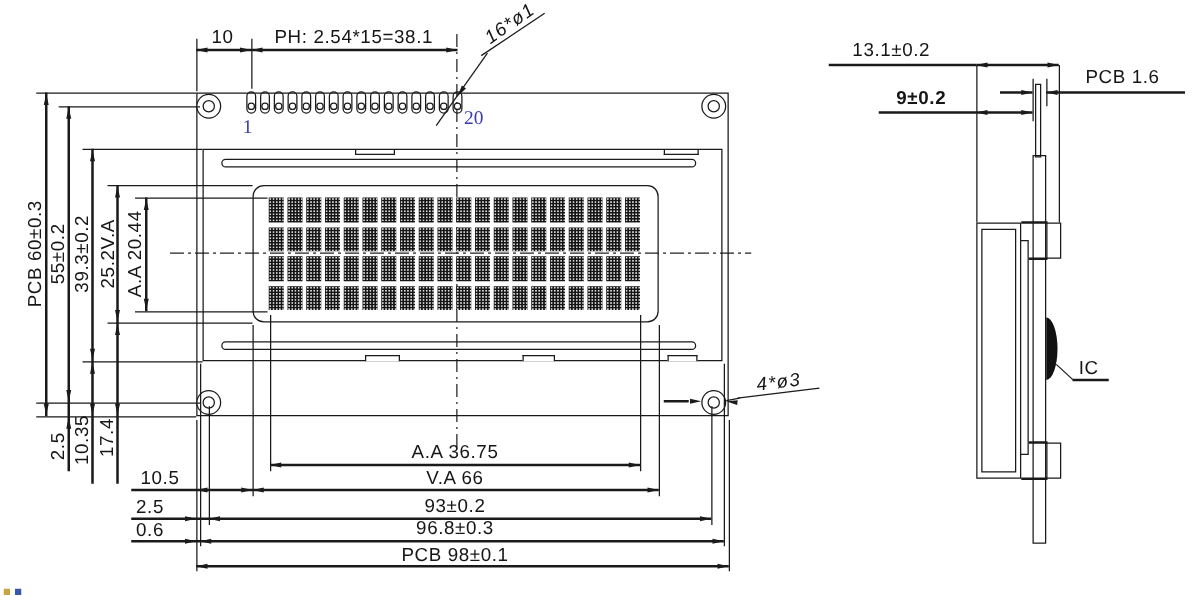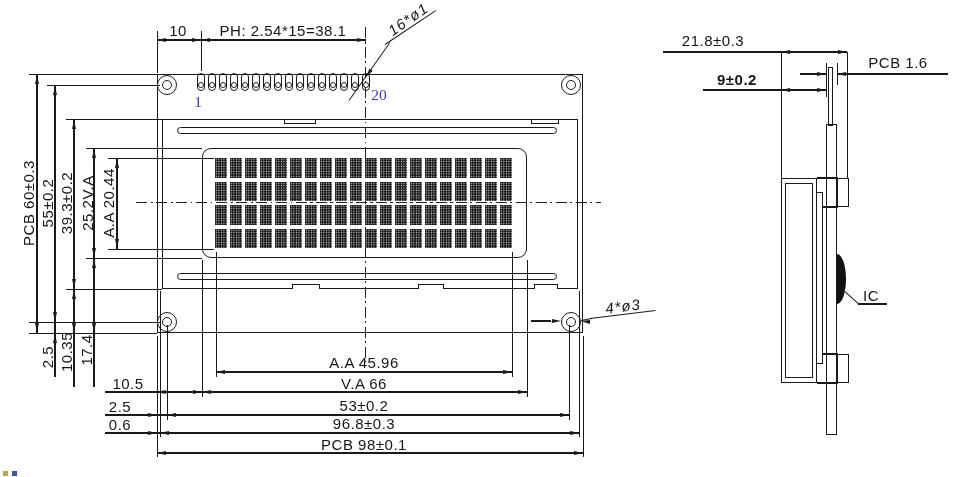--- a/index.html
+++ b/index.html
@@ -233,23 +233,23 @@
       <div class="arrow" style="left: 148px; top: 412.7px; transform-origin: 100% 50%; transform: rotate(0deg);"></div>
       <div class="arrow" style="left: 158px; top: 412.7px; transform-origin: 100% 50%; transform: rotate(180deg);"></div>
       <div class="arrow" style="left: 560px; top: 412.7px; transform-origin: 100% 50%; transform: rotate(0deg);"></div>
       <div class="ln" style="left: 105px; top: 432.45px; width: 474px; height: 1.1px;"></div>
       <div class="arrow" style="left: 148px; top: 430.7px; transform-origin: 100% 50%; transform: rotate(0deg);"></div>
       <div class="arrow" style="left: 151px; top: 430.7px; transform-origin: 100% 50%; transform: rotate(180deg);"></div>
       <div class="arrow" style="left: 570px; top: 430.7px; transform-origin: 100% 50%; transform: rotate(0deg);"></div>
       <div class="ln" style="left: 157px; top: 452.45px; width: 426px; height: 1.1px;"></div>
       <div class="arrow" style="left: 148px; top: 450.7px; transform-origin: 100% 50%; transform: rotate(180deg);"></div>
       <div class="arrow" style="left: 574px; top: 450.7px; transform-origin: 100% 50%; transform: rotate(0deg);"></div>
-      <span class="lbl" style="left: 364px; top: 362px; transform: translate(-50%, -50%) rotate(0deg);">A.A 45.96</span>
+      <span class="lbl" style="left: 364px; top: 362px; transform: translate(-50%, -50%) rotate(0deg);">A.A 36.75</span>
       <span class="lbl" style="left: 364px; top: 383px; transform: translate(-50%, -50%) rotate(0deg);">V.A 66</span>
-      <span class="lbl" style="left: 364px; top: 405px; transform: translate(-50%, -50%) rotate(0deg);">53±0.2</span>
+      <span class="lbl" style="left: 364px; top: 405px; transform: translate(-50%, -50%) rotate(0deg);">93±0.2</span>
       <span class="lbl" style="left: 364px; top: 423px; transform: translate(-50%, -50%) rotate(0deg);">96.8±0.3</span>
       <span class="lbl" style="left: 364px; top: 444px; transform: translate(-50%, -50%) rotate(0deg);">PCB 98±0.1</span>
       <span class="lbl" style="left: 128px; top: 383px; transform: translate(-50%, -50%) rotate(0deg);">10.5</span>
       <span class="lbl" style="left: 120px; top: 406px; transform: translate(-50%, -50%) rotate(0deg);">2.5</span>
       <span class="lbl" style="left: 120px; top: 424px; transform: translate(-50%, -50%) rotate(0deg);">0.6</span>
       <div class="ln" style="left: 531px; top: 320.45px; width: 20px; height: 1.1px;"></div>
       <div class="arrow" style="left: 552px; top: 318.7px; transform-origin: 100% 50%; transform: rotate(0deg);"></div>
       <div class="arrow" style="left: 572px; top: 318.7px; transform-origin: 100% 50%; transform: rotate(187deg);"></div>
       <div class="ln" style="left: 581px; top: 320.45px; width: 11.1803px; height: 1.1px; transform-origin: 0px 50%; transform: rotate(-10.3048deg);"></div>
       <div class="ln" style="left: 590px; top: 318.45px; width: 66.4831px; height: 1.1px; transform-origin: 0px 50%; transform: rotate(-6.91123deg);"></div>
@@ -272,21 +272,21 @@
       <div class="ln" style="left: 858px; top: 303.45px; width: 29px; height: 1.1px;"></div>
       <span class="lbl" style="left: 871px; top: 295px; transform: translate(-50%, -50%) rotate(0deg);">IC</span>
       <div class="ln" style="left: 780.5px; top: 52px; width: 1px; height: 126px;"></div>
       <div class="ln" style="left: 846.5px; top: 52px; width: 1px; height: 126px;"></div>
       <div class="ln" style="left: 825.5px; top: 63px; width: 1px; height: 34px;"></div>
       <div class="ln" style="left: 836.5px; top: 63px; width: 1px; height: 22px;"></div>
       <div class="ln" style="left: 663px; top: 51.45px; width: 118px; height: 1.1px;"></div>
       <div class="ln" style="left: 781px; top: 51.45px; width: 66px; height: 1.1px;"></div>
       <div class="arrow" style="left: 772px; top: 49.7px; transform-origin: 100% 50%; transform: rotate(180deg);"></div>
       <div class="arrow" style="left: 838px; top: 49.7px; transform-origin: 100% 50%; transform: rotate(0deg);"></div>
-      <span class="lbl" style="left: 713px; top: 40px; transform: translate(-50%, -50%) rotate(0deg);">21.8±0.3</span>
+      <span class="lbl" style="left: 713px; top: 40px; transform: translate(-50%, -50%) rotate(0deg);">13.1±0.2</span>
       <div class="ln" style="left: 800px; top: 73.45px; width: 26px; height: 1.1px;"></div>
       <div class="ln" style="left: 837px; top: 73.45px; width: 111px; height: 1.1px;"></div>
       <div class="arrow" style="left: 817px; top: 71.7px; transform-origin: 100% 50%; transform: rotate(0deg);"></div>
       <div class="arrow" style="left: 828px; top: 71.7px; transform-origin: 100% 50%; transform: rotate(180deg);"></div>
       <span class="lbl" style="left: 898px; top: 62px; transform: translate(-50%, -50%) rotate(0deg);">PCB 1.6</span>
       <div class="ln" style="left: 703px; top: 89.45px; width: 78px; height: 1.1px;"></div>
       <div class="ln" style="left: 781px; top: 89.45px; width: 45px; height: 1.1px;"></div>
       <div class="arrow" style="left: 772px; top: 87.7px; transform-origin: 100% 50%; transform: rotate(180deg);"></div>
       <div class="arrow" style="left: 817px; top: 87.7px; transform-origin: 100% 50%; transform: rotate(0deg);"></div>
       <span class="lbl" style="left: 737px; top: 79px; transform: translate(-50%, -50%) rotate(0deg); font-weight: bold;">9±0.2</span>

